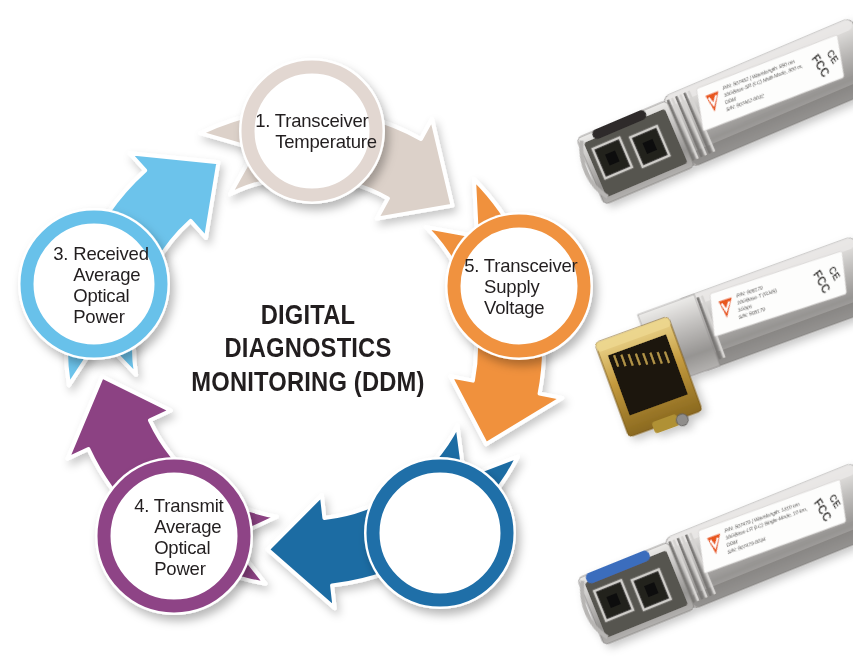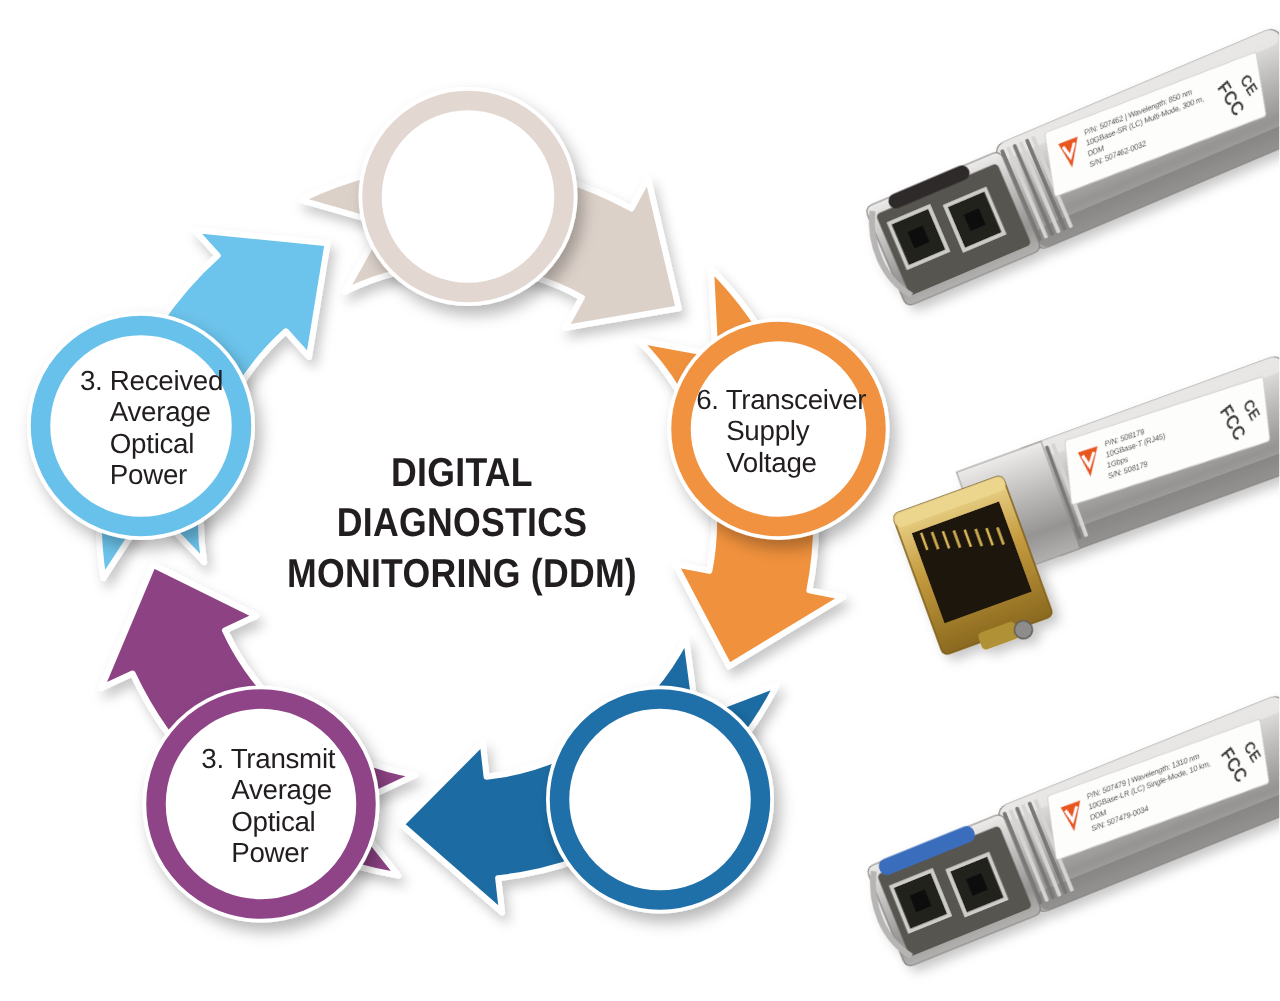--- a/index.html
+++ b/index.html
@@ -73,24 +73,26 @@
     <g>
       <circle cx="174" cy="536" r="79" fill="#ffffff" filter="url(#circShadow)"></circle>
       <circle cx="174" cy="536" r="70" fill="#ffffff" stroke-width="13" stroke="#8e4486"></circle>
     </g>
     <g>
       <circle cx="94" cy="284" r="76" fill="#ffffff" filter="url(#circShadow)"></circle>
       <circle cx="94" cy="284" r="67" fill="#ffffff" stroke-width="13" stroke="#68c1ea"></circle>
     </g>
   </svg>
 
-  <div class="step-label" style="left:521px;top:287px;">6. Transceiver
+  <div class="step-label" style="left:316px;top:131px;">1. Transceiver
+Temperature</div>
+  <div class="step-label" style="left:521px;top:287px;">5. Transceiver
 Supply
 Voltage</div>
-  <div class="step-label" style="left:179px;top:537px;">3. Transmit
+  <div class="step-label" style="left:179px;top:537px;">4. Transmit
 Average
 Optical
 Power</div>
   <div class="step-label" style="left:101px;top:285px;">3. Received
 Average
 Optical
 Power</div>
 
   <div class="diagram-title">DIGITAL DIAGNOSTICS
 MONITORING (DDM)</div>

